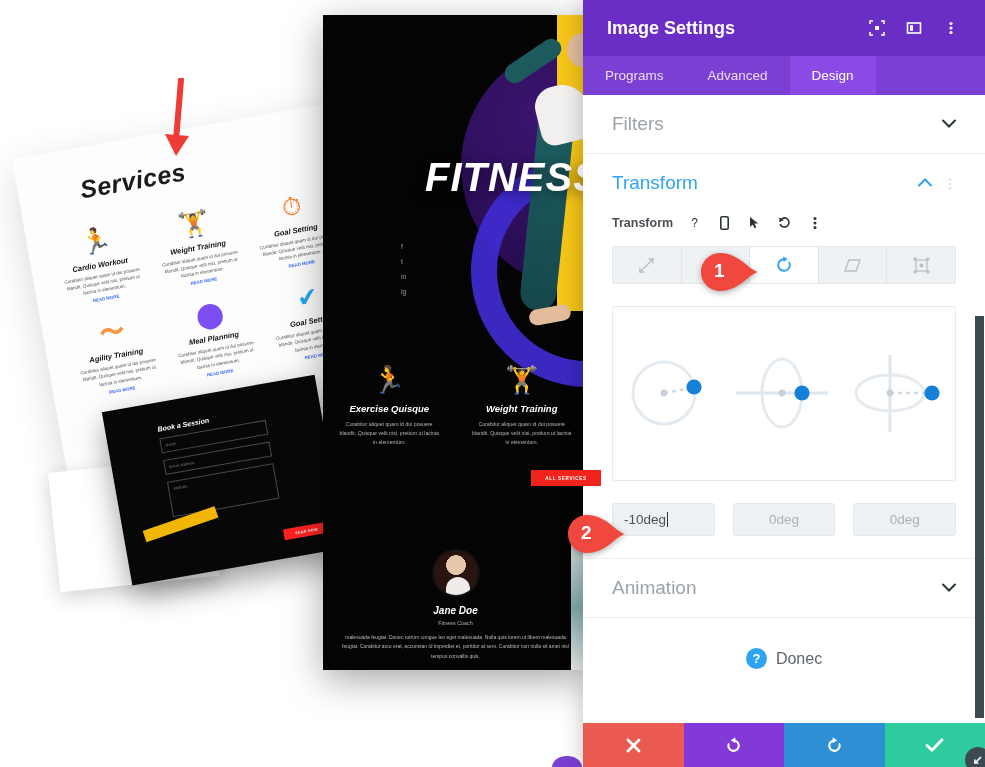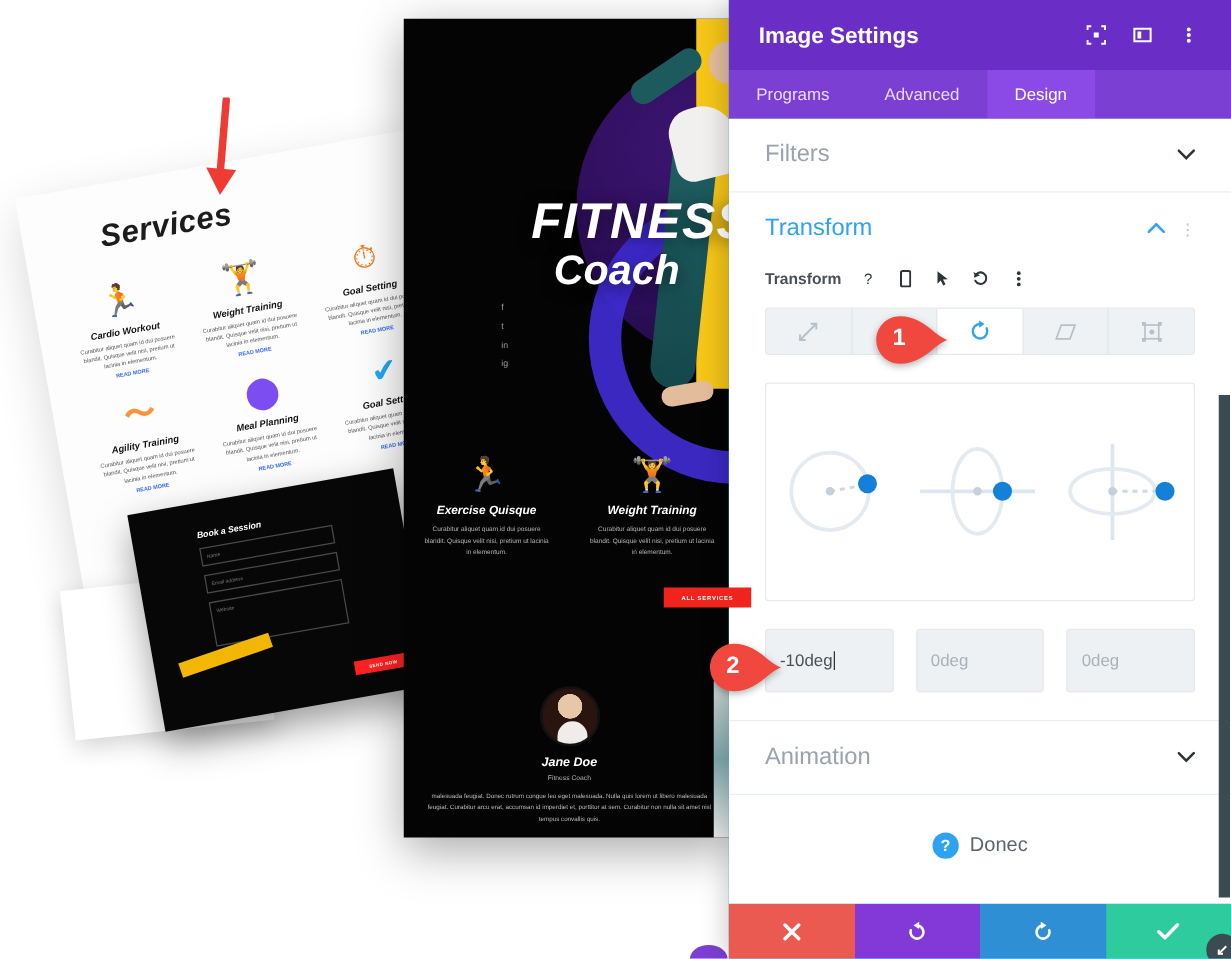--- a/index.html
+++ b/index.html
@@ -172,24 +172,24 @@
              border-right:1px solid #e0e5e8; cursor:pointer; color:#b6c0c7; }
   .tseg div:last-child{ border-right:0; }
   .tseg div.sel{ background:#fff; color:#2ea3f2; }
 
   .dials{ margin-top:22px; border:1px solid #e6eaec; border-radius:3px;
           height:175px; display:flex; align-items:center; justify-content:space-around;
           background:#fff; }
   .dial{ width:100px; height:95px; position:relative; }
 
   .fields{ display:flex; gap:18px; margin-top:22px; }
-  .fld{ flex:1; height:51px; background:#eef1f3; border:1px solid #e4e8ea; border-radius:3px;
+  .fld{ flex:1; height:33px; background:#eef1f3; border:1px solid #e4e8ea; border-radius:3px;
         display:flex; align-items:center; padding:0 11px; font-size:13.5px; position:relative; }
   .fld.filled{ color:#4a5055; }
-  .fld.ph{ color:#a9b2b8; }
+  .fld.ph{ color:#a9b2b8;justify-content:center; }
   .caret{ display:inline-block; width:1px; height:15px; background:#333; margin-left:1px;
           animation:bl 1.05s steps(1,end) infinite; }
   @keyframes bl{ 0%,50%{opacity:1} 51%,100%{opacity:0} }
 
   .help-wrap{ display:flex; align-items:center; justify-content:center; gap:9px;
               padding:30px 0 34px; }
   .help-q{ width:21px; height:21px; border-radius:50%; background:#2ea3f2; color:#fff;
            font-size:13px; font-weight:bold; display:flex; align-items:center;
            justify-content:center; }
   .help-t{ font-size:16px; color:#5b656d; }
@@ -295,21 +295,20 @@
     <div class="fit-circle"></div>
     <div class="fit-ring"></div>
     <div class="fit-yellow"></div>
 
     <div class="fit-leg"></div>
     <div class="fit-arm"></div>
     <div class="fit-torso"></div>
     <div class="fit-head"></div>
     <div class="fit-foot"></div>
     <div class="fit-t1">FITNESS</div>
-    <div class="fit-t2">Coach</div>
     <div class="fit-social">
       <span>f</span>
       <span>t</span>
       <span>in</span>
       <span>ig</span>
     </div>
 
     <div class="prog">
       <div class="col">
         <div class="ic" style="color:#7c3aed">🏃</div>

